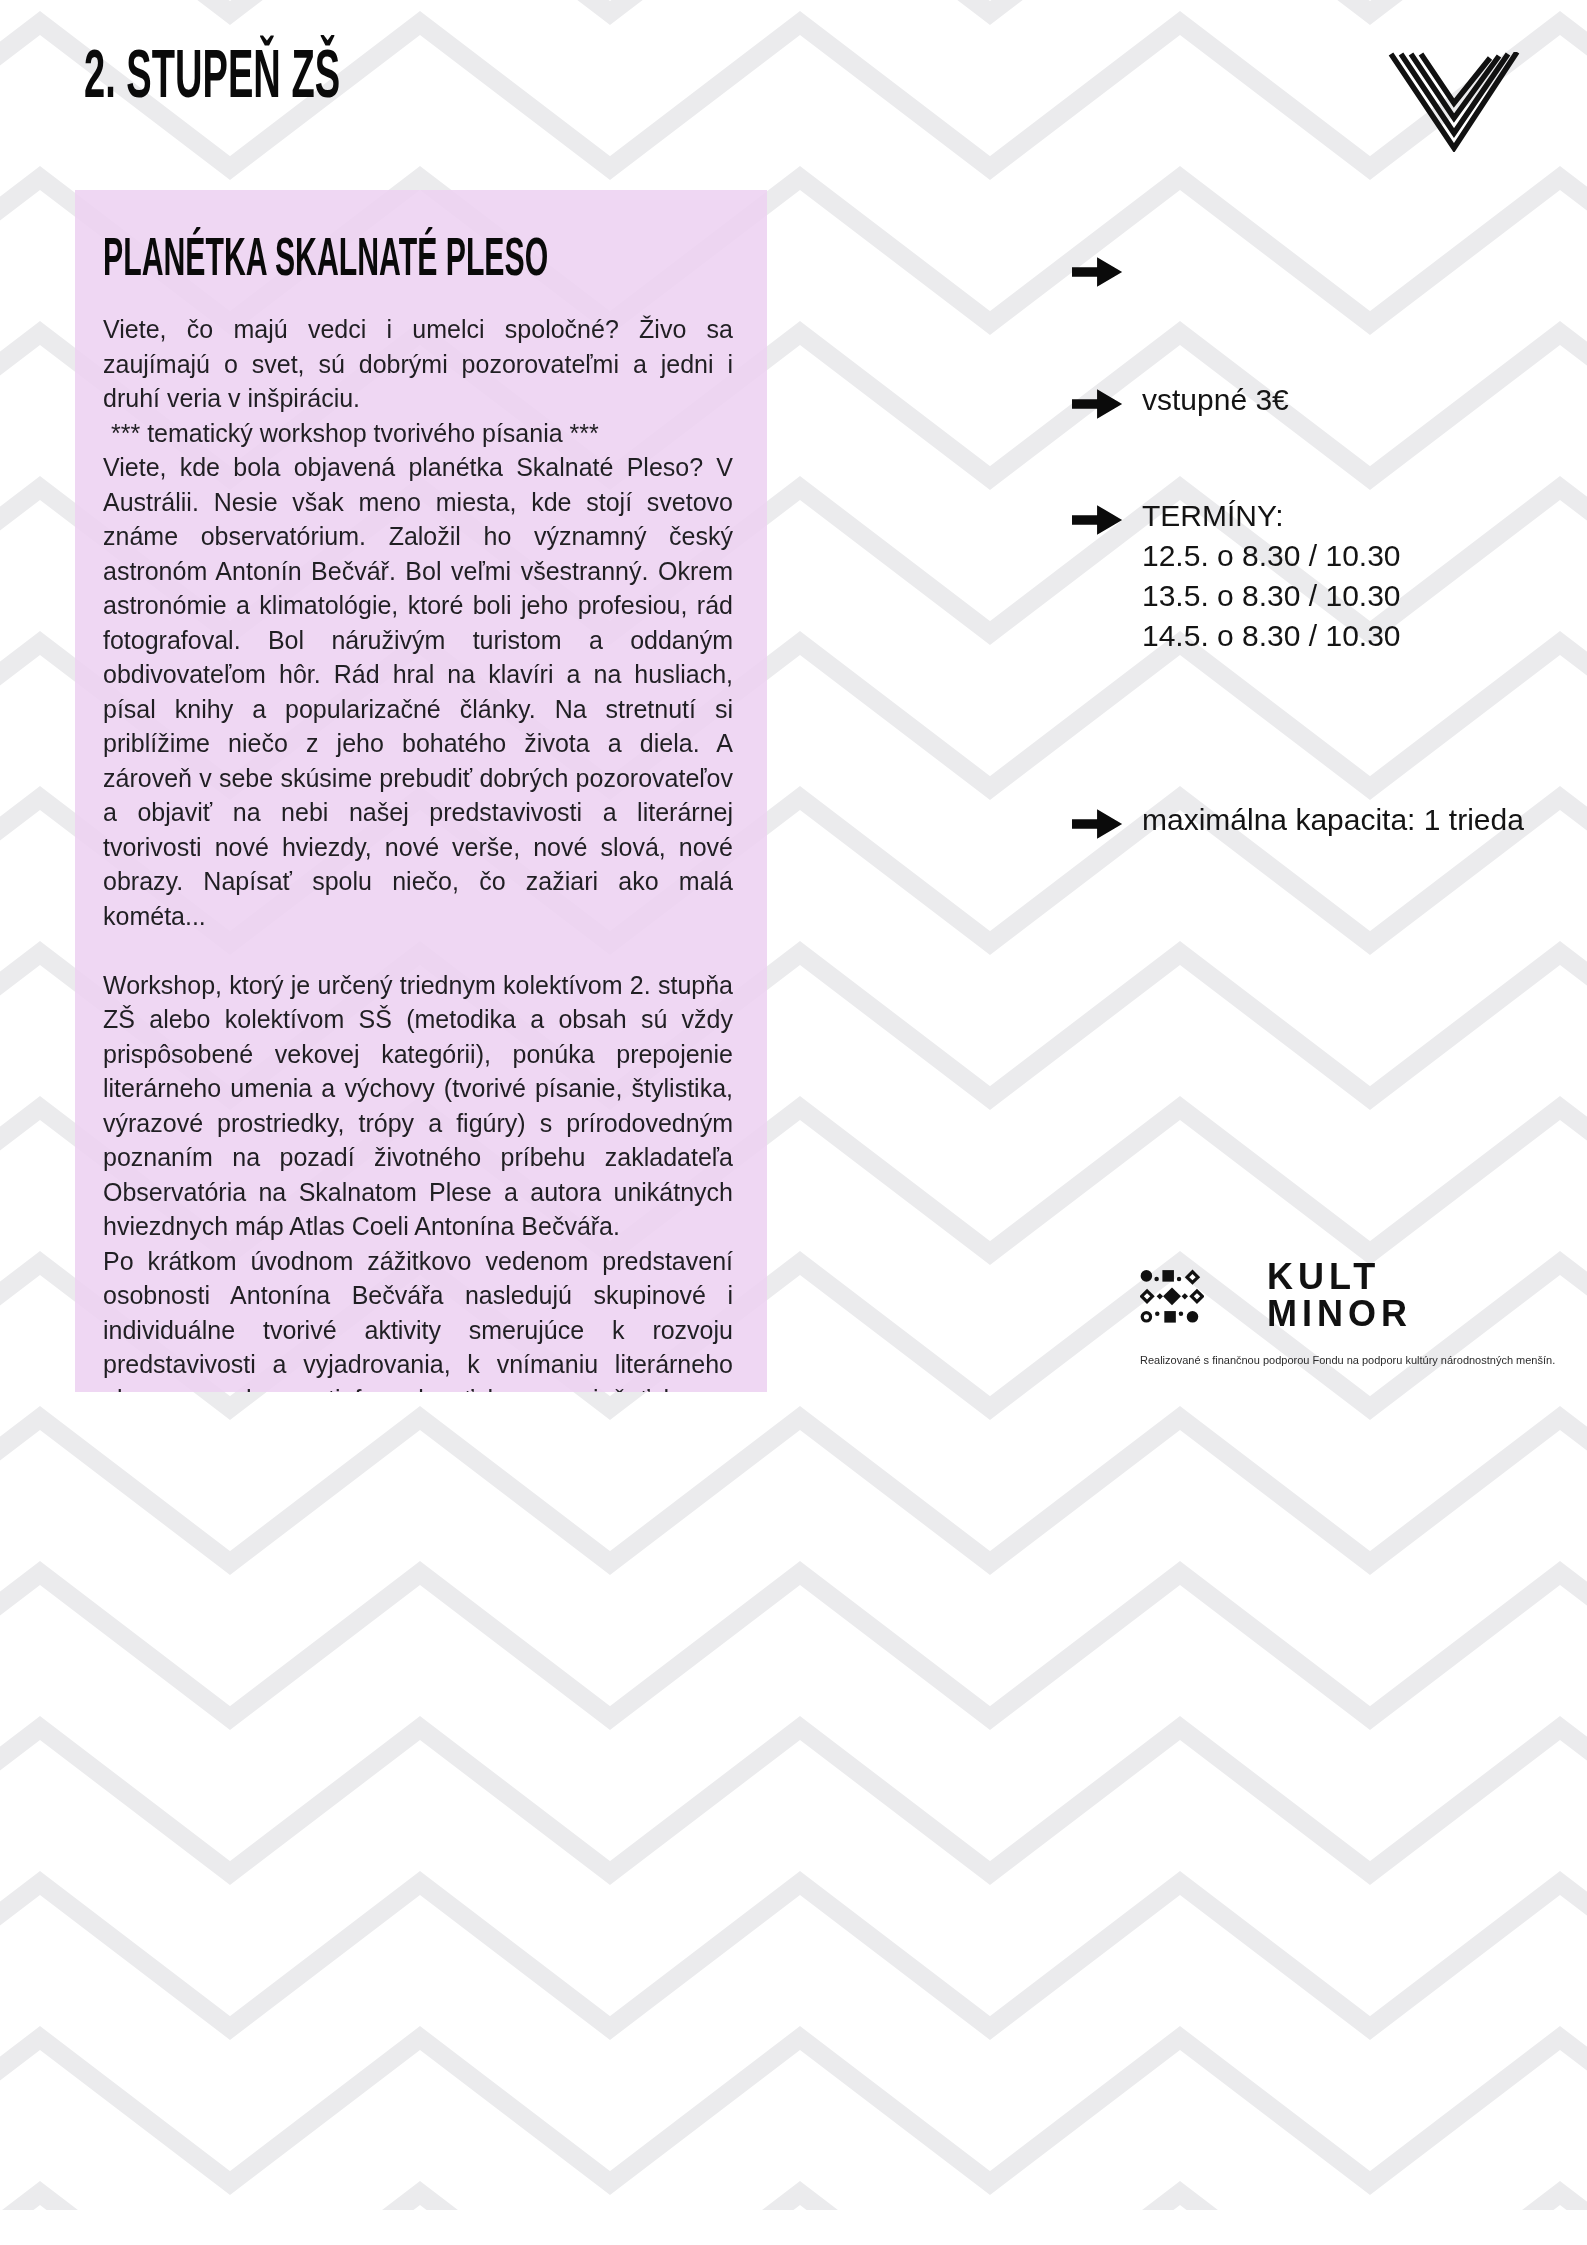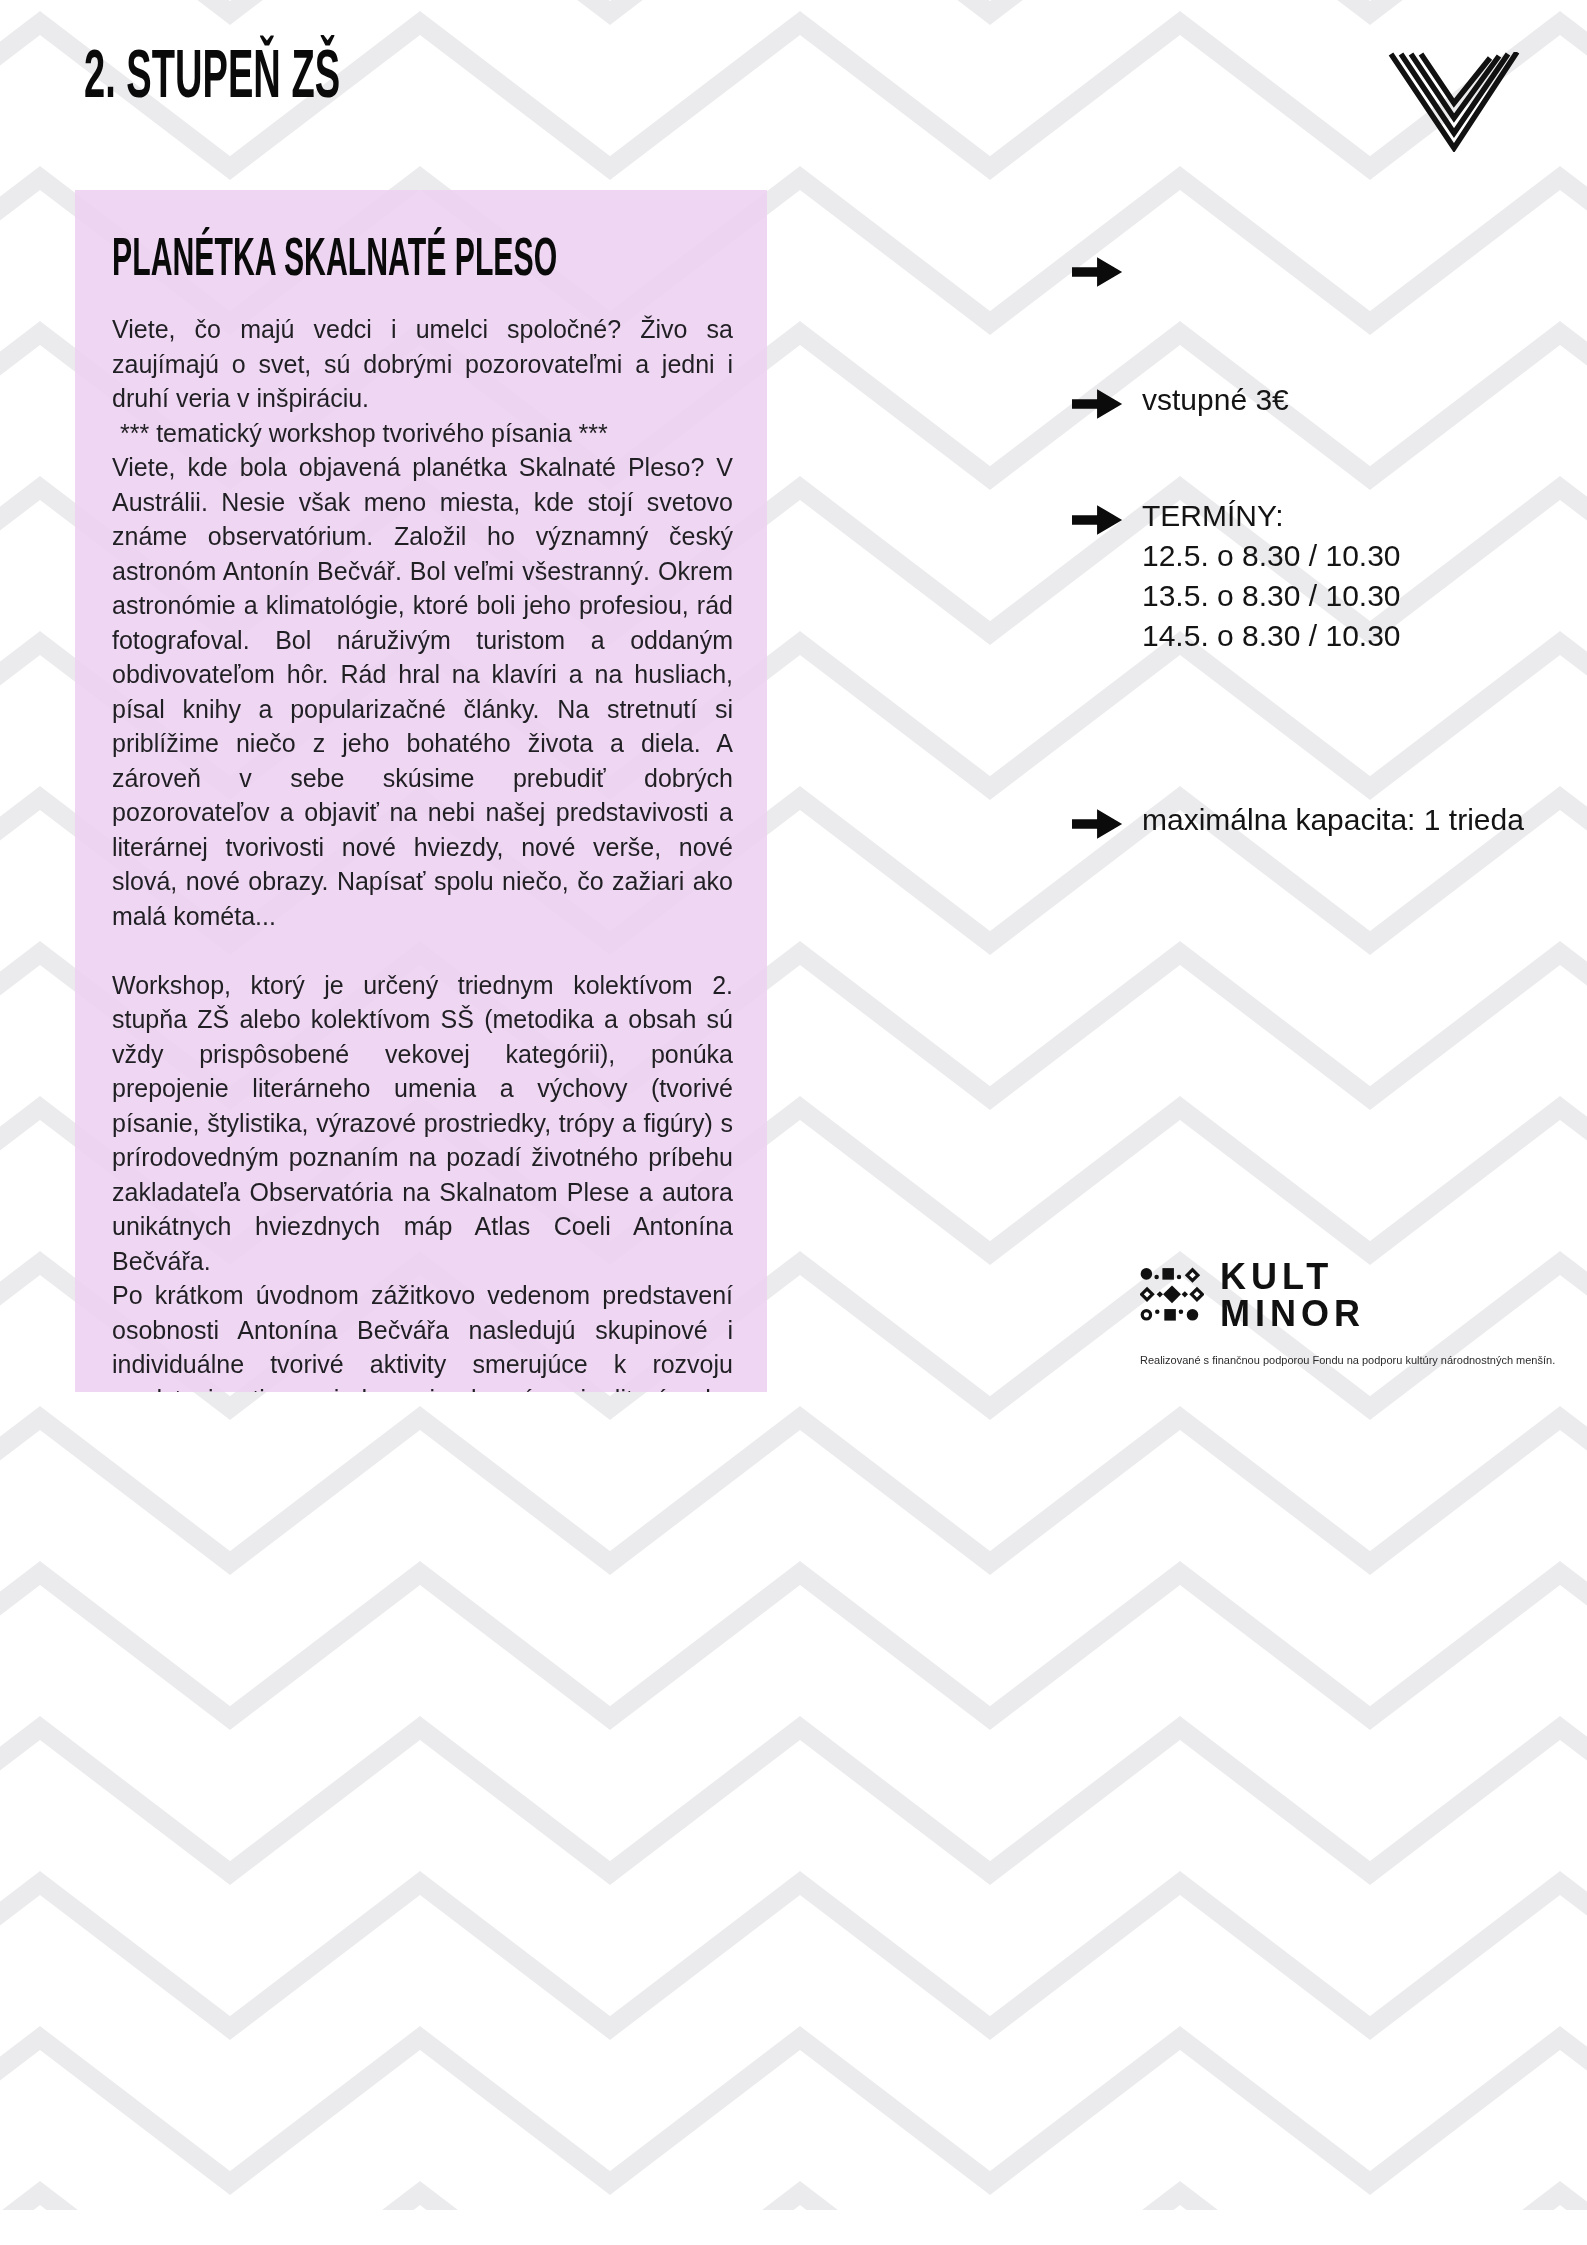--- a/index.html
+++ b/index.html
@@ -23,41 +23,41 @@
   #main-heading{
     position:absolute;left:84px;top:36px;z-index:2;
     font-size:68px;line-height:74px;
   }
   #v-logo{position:absolute;left:1388px;top:52px;z-index:2;}
   #panel{
     position:absolute;left:75px;top:190px;z-index:1;
     width:692px;height:1202px;
     background:rgba(237,209,241,0.88);
     box-sizing:border-box;
-    padding:36px 34px 0 37px;
+    padding:36px 34px 0 28px;
     overflow:hidden;
   }
   #panel-title{font-size:54px;line-height:60px;margin-bottom:26px;}
   .body-copy{font-size:25px;line-height:34.5px;color:#201f23;}
   .body-copy p{margin:0;text-align:justify;}
   .body-copy p.gap-top{margin-top:34.5px;}
   #panel-subtitle{padding-left:8px;text-align:left !important;}
   .side-item{
     position:absolute;z-index:1;
     display:flex;align-items:flex-start;
   }
   .side-item .arrow{flex:0 0 auto;margin-top:4px;}
   .side-text{font-size:30px;line-height:40px;color:#141414;}
   #item-age{left:1072px;top:248px;}
   #item-fee{left:1072px;top:380px;}
   #item-dates{left:1072px;top:496px;}
   #item-capacity{left:1072px;top:800px;}
   .arrow svg{display:block;}
   .gap18{width:18px;flex:0 0 18px;}
-  #kultminor{position:absolute;left:1140px;top:1262px;z-index:1;display:flex;align-items:center;}
+  #kultminor{position:absolute;left:1140px;top:1262px;z-index:1;display:flex;align-items:flex-end;gap:47px;}
   #kultminor-text{
     margin-left:16px;margin-top:-4px;
     font-weight:bold;font-size:36px;line-height:37px;letter-spacing:5px;color:#111;
   }
   #disclaimer{
     position:absolute;left:1140px;top:1348px;z-index:1;
     font-size:11px;line-height:24px;color:#2b2b2b;width:420px;
   }
 </style>
 </head>

